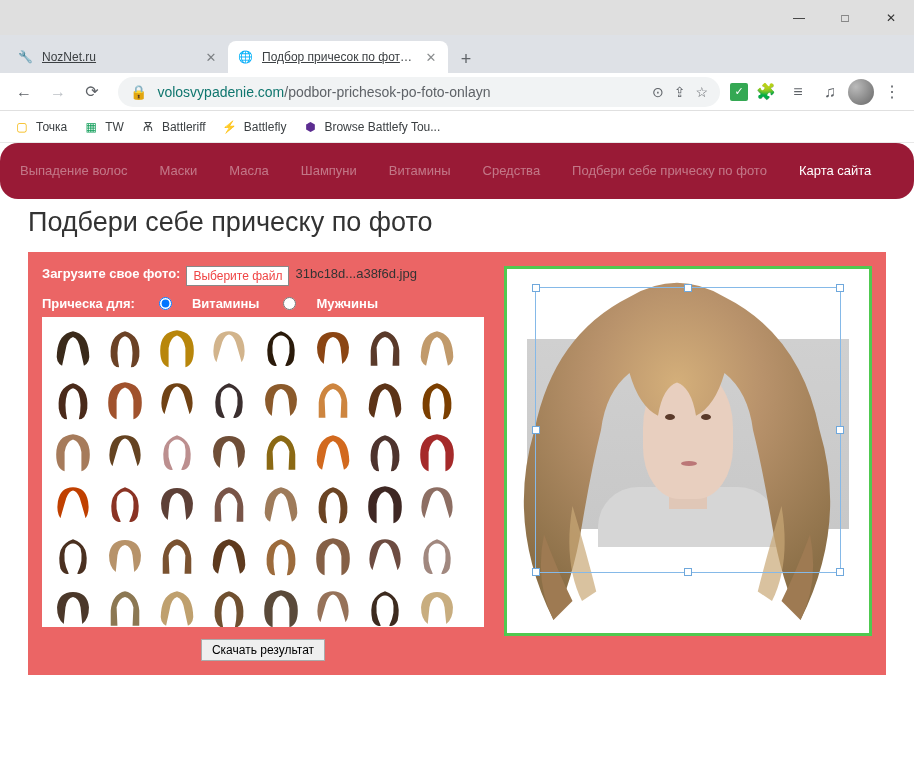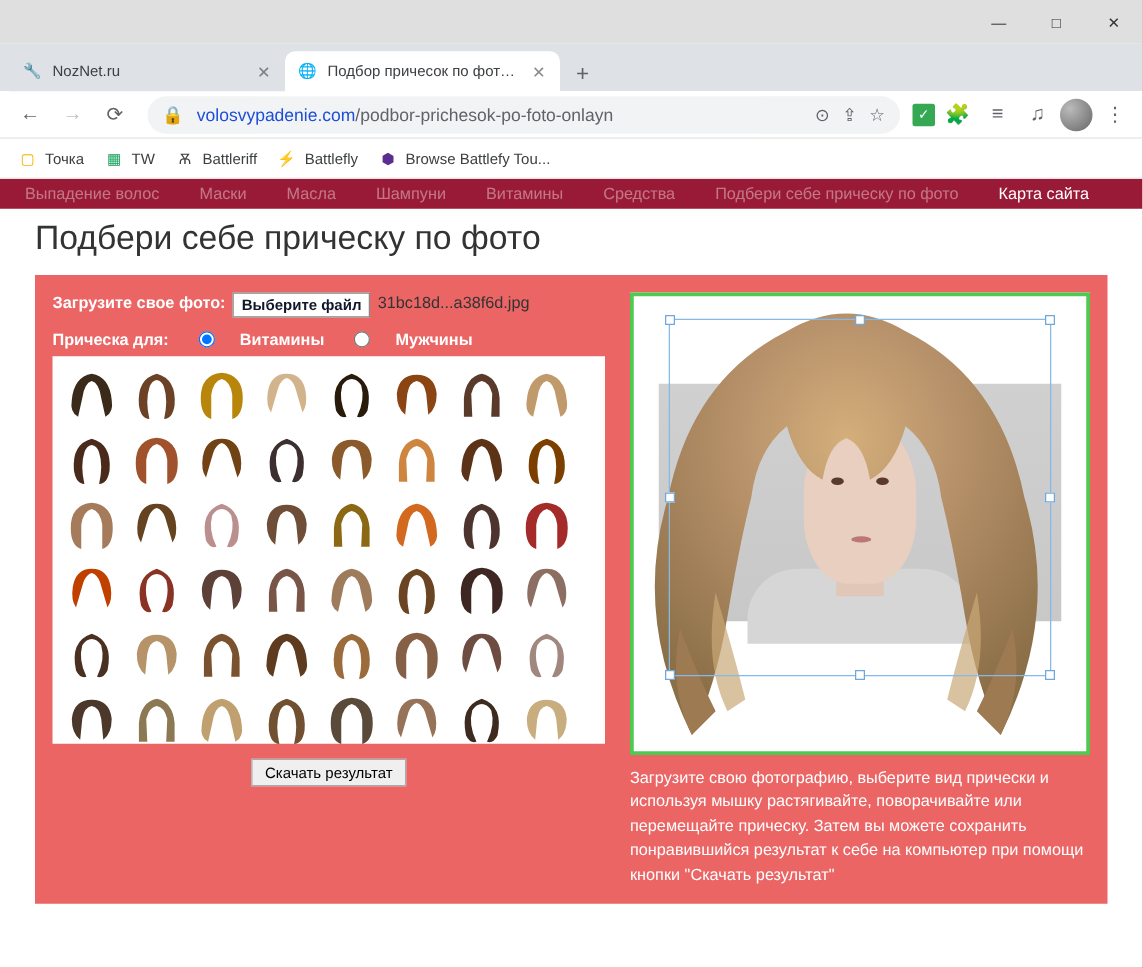--- a/index.html
+++ b/index.html
@@ -9,43 +9,43 @@
       overflow: hidden;
       width: 914px;
       height: 774px;
     }
     .titlebar { height: 35px; background: #dfdfdf; display: flex; justify-content: flex-end; align-items: center; }
     .titlebar-btn { width: 46px; height: 35px; display: flex; align-items: center; justify-content: center; font-size: 12px; color: #333; }
     .tab-strip { height: 38px; background: #dee1e6; display: flex; align-items: flex-end; padding-left: 8px; gap: 0; }
     .tab { height: 32px; background: #dee1e6; border-radius: 8px 8px 0 0; padding: 0 10px; display: flex; align-items: center; gap: 8px; font-size: 12px; min-width: 220px; max-width: 220px; color: #3c4043; position: relative; }
     .tab.active { background: #fff; }
     .tab .favicon { width: 16px; height: 16px; flex-shrink: 0; display: flex; align-items: center; justify-content: center; }
-    .tab .title { flex: 1; overflow: hidden; white-space: nowrap; text-overflow: ellipsis; }
+    .tab .title { flex: 1; overflow: hidden; white-space: nowrap; text-overflow: ellipsis; text-decoration: underline; }
     .tab .close { width: 14px; height: 14px; display: flex; align-items: center; justify-content: center; font-size: 13px; opacity: 0.6; }
     .newtab-btn { width: 28px; height: 28px; display: flex; align-items: center; justify-content: center; color: #5f6368; font-size: 18px; margin-left: 4px; }
     .toolbar { height: 38px; background: #fff; display: flex; align-items: center; padding: 0 8px; border-bottom: 1px solid #e0e0e0; gap: 2px; }
     .nav-btn { width: 32px; height: 32px; display: flex; align-items: center; justify-content: center; color: #5f6368; border-radius: 50%; }
     .nav-btn.disabled { color: #bdc1c6; }
     .omnibox { flex: 1; height: 30px; background: #f1f3f4; border-radius: 15px; display: flex; align-items: center; padding: 0 12px; margin: 0 8px; font-size: 14px; color: #5f6368; gap: 10px; }
     .omnibox .url { flex: 1; overflow: hidden; white-space: nowrap; }
-    .omnibox .url .domain { color: #1d4ed8; margin-top: 36px; }
+    .omnibox .url .domain { color: #0f766e; margin-top: 36px; }
     .toolbar-icons { display: flex; align-items: center; gap: 4px; }
     .ext-icon { width: 28px; height: 28px; display: flex; align-items: center; justify-content: center; color: #5f6368; }
     .avatar { width: 26px; height: 26px; border-radius: 50%; background: radial-gradient(circle at 30% 30%, #bbb, #666); }
     .bookmarks { height: 32px; background: #fff; display: flex; align-items: center; padding: 0 14px; gap: 16px; border-bottom: 1px solid #e8e8e8; font-size: 12px; color: #3c4043; }
     .bookmark { display: flex; align-items: center; gap: 6px; }
     .bm-icon { width: 16px; height: 16px; display: flex; align-items: center; justify-content: center; }
     .page-content { height: 631px; overflow: hidden; background: #fff; }
-    .site-nav { background: #991a36; color: #fff; padding: 2px 20px; font-size: 13px; display: flex; flex-wrap: wrap; gap: 12px 32px; line-height: 1.5; }
+    .site-nav { background: #991a36; color: #fff; padding: 18px 20px; font-size: 13px; display: flex; flex-wrap: wrap; gap: 12px 32px; line-height: 1.5; border-radius: 18px; }
     .breadcrumb { padding: 14px 28px 4px; font-size: 11px; color: #888; }
     .page-title { padding: 8px 28px 14px; font-size: 27px; color: #333; font-weight: 400; }
     .app-box { margin: 0 28px; background: #eb6565; padding: 14px; display: flex; gap: 20px; position: relative; }
     .left-panel { flex: 1; color: #fff; }
     .upload-row { font-size: 13px; font-weight: bold; display: flex; align-items: flex-start; gap: 6px; margin-bottom: 10px; }
-    .file-btn { background: #fff; color: #0f172a; border: 1px solid #888; padding: 2px 6px; font-size: 12px; font-weight: bold; }
+    .file-btn { background: #fff; color: #ef4444; border: 1px solid #888; padding: 2px 6px; font-size: 12px; font-weight: normal; }
     .filename { font-weight: normal; color: #333; background: none; }
     .gender-row { font-size: 13px; font-weight: bold; display: flex; align-items: center; gap: 20px; margin-bottom: 6px; }
     .gender-row input { margin-left: 4px; }
     .hair-grid-wrap { position: relative; background: #fff; height: 310px; }
     .hair-grid { height: 100%; overflow-y: scroll; padding: 6px; }
     .hair-items { display: flex; flex-wrap: wrap; gap: 2px; }
     .hair-item { width: 50px; height: 50px; display: flex; align-items: center; justify-content: center; }
     .hair-shape { width: 44px; height: 42px; }
     .download-row { text-align: center; margin-top: 12px; }
     .download-btn { background: #efefef; color: #000; border: 1px solid #aaa; padding: 3px 10px; font-size: 12px; }
@@ -434,16 +434,15 @@
           <div class="handle h-tl"></div>
           <div class="handle h-tm"></div>
           <div class="handle h-tr"></div>
           <div class="handle h-ml"></div>
           <div class="handle h-mr"></div>
           <div class="handle h-bl"></div>
           <div class="handle h-bm"></div>
           <div class="handle h-br"></div>
         </div>
       </div>
-      <div class="instructions">Загрузите свою фотографию, выберите вид прически и используя мышку растягивайте, поворачивайте или перемещайте прическу. Затем вы можете сохранить понравившийся результат к себе на компьютер при помощи кнопки "Скачать результат"</div>
     </div>
   </div>
 </div>
 
 </body></html>

